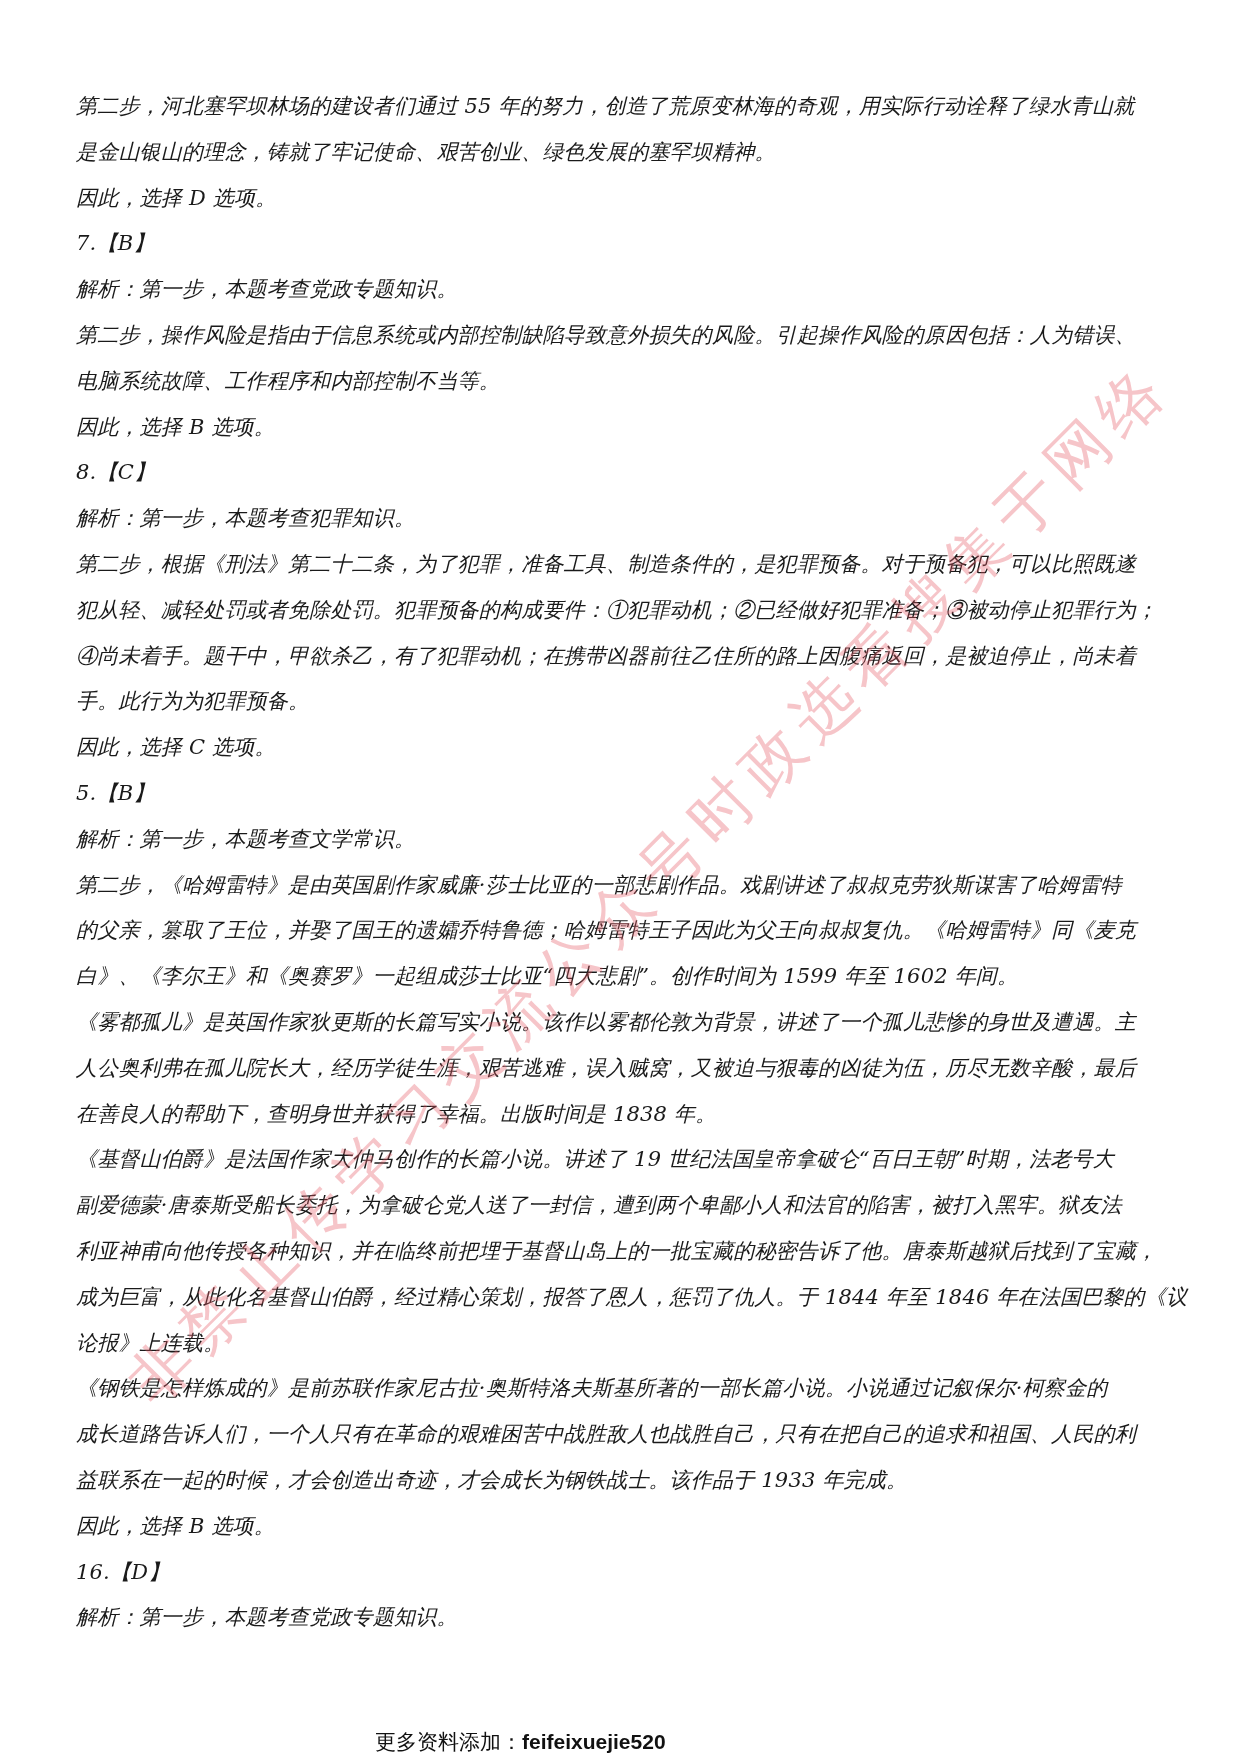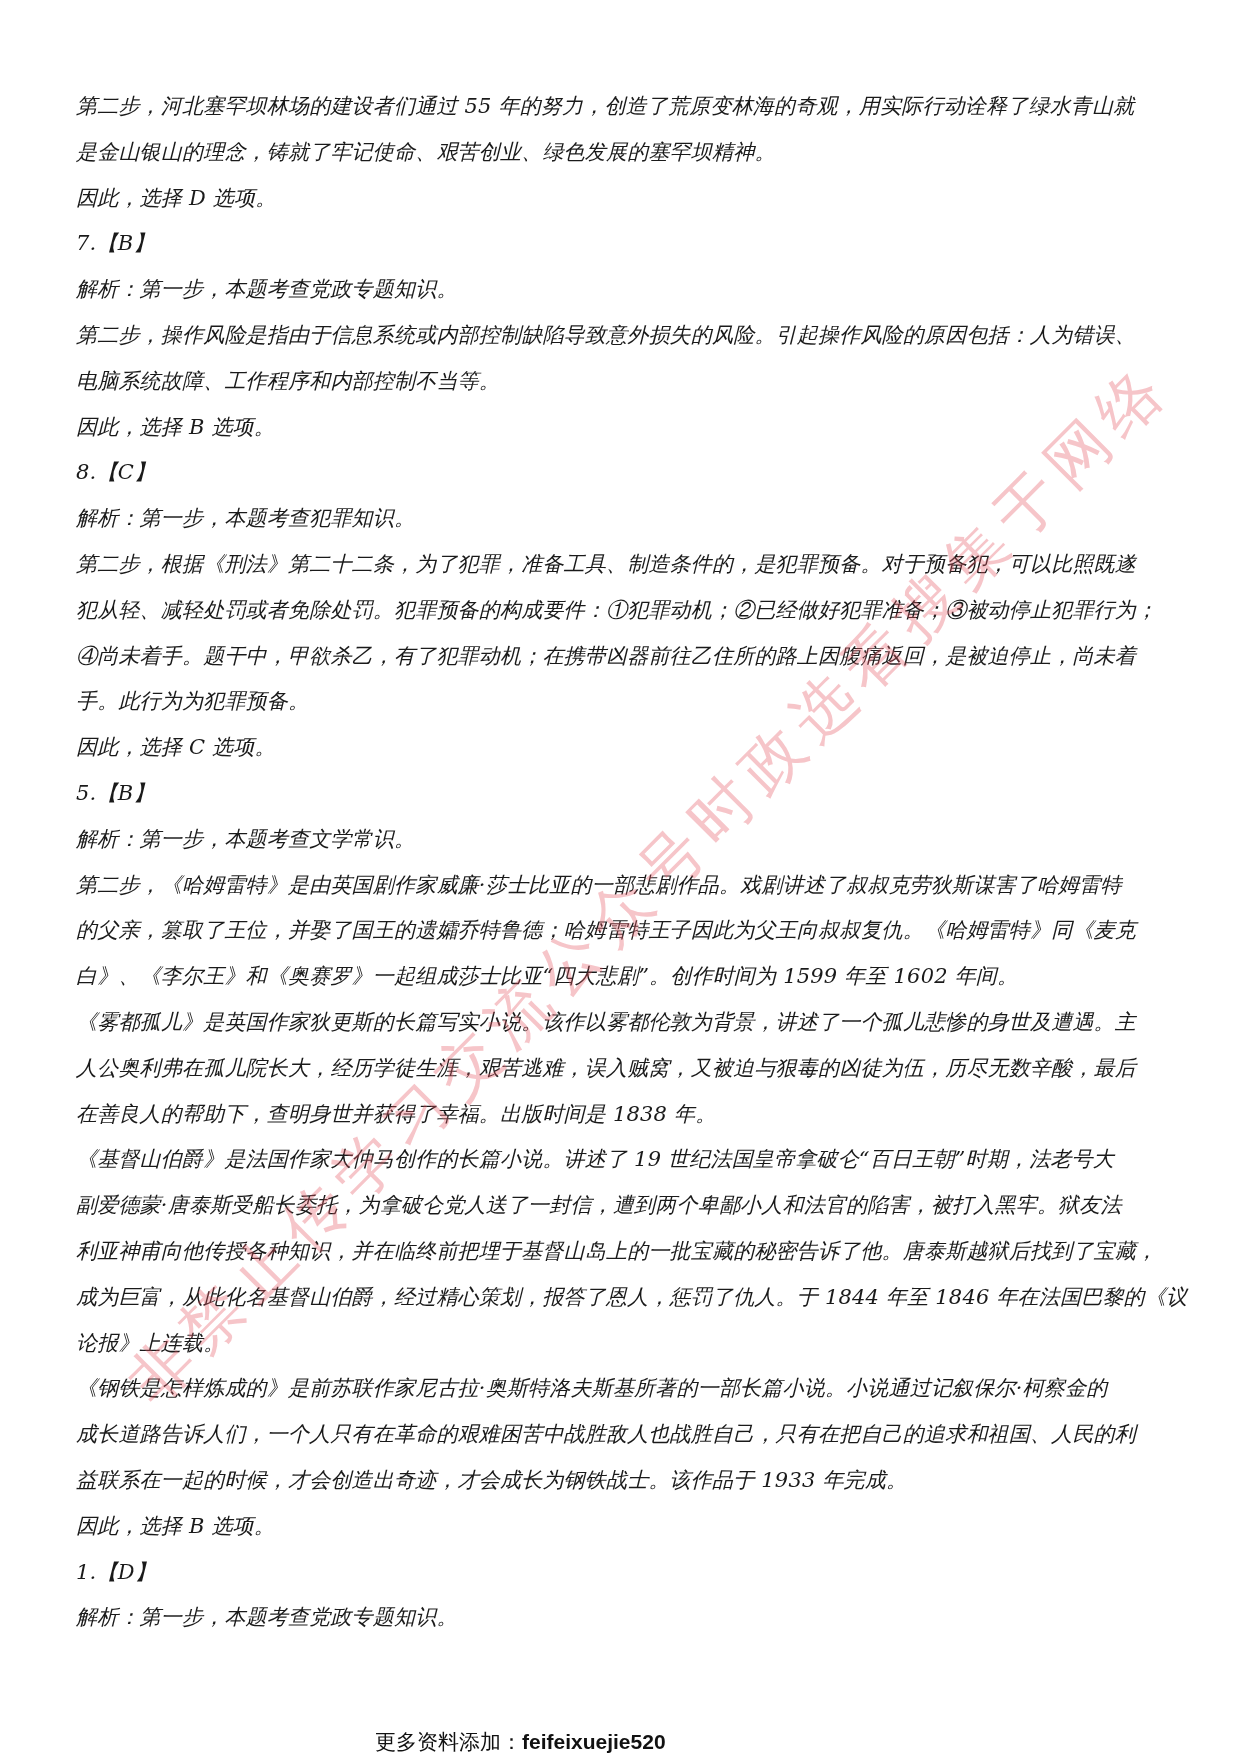--- a/index.html
+++ b/index.html
@@ -45,21 +45,21 @@
     <div class="line">在善良人的帮助下，查明身世并获得了幸福。出版时间是 1838 年。</div>
     <div class="line">《基督山伯爵》是法国作家大仲马创作的长篇小说。讲述了 19 世纪法国皇帝拿破仑“百日王朝”时期，法老号大</div>
     <div class="line">副爱德蒙·唐泰斯受船长委托，为拿破仑党人送了一封信，遭到两个卑鄙小人和法官的陷害，被打入黑牢。狱友法</div>
     <div class="line">利亚神甫向他传授各种知识，并在临终前把埋于基督山岛上的一批宝藏的秘密告诉了他。唐泰斯越狱后找到了宝藏，</div>
     <div class="line">成为巨富，从此化名基督山伯爵，经过精心策划，报答了恩人，惩罚了仇人。于 1844 年至 1846 年在法国巴黎的《议</div>
     <div class="line">论报》上连载。</div>
     <div class="line">《钢铁是怎样炼成的》是前苏联作家尼古拉·奥斯特洛夫斯基所著的一部长篇小说。小说通过记叙保尔·柯察金的</div>
     <div class="line">成长道路告诉人们，一个人只有在革命的艰难困苦中战胜敌人也战胜自己，只有在把自己的追求和祖国、人民的利</div>
     <div class="line">益联系在一起的时候，才会创造出奇迹，才会成长为钢铁战士。该作品于 1933 年完成。</div>
     <div class="line">因此，选择 B 选项。</div>
-    <div class="line">1.【D】</div>
+    <div class="line">16.【D】</div>
     <div class="line">解析：第一步，本题考查党政专题知识。</div>
   </div>
 
   <div class="footer">
     <span>更多资料添加：</span><span class="code">feifeixuejie520</span>
   </div>
 
   <div class="watermark">非禁止传学习交流公众号时政选看搜集于网络</div>
 </div>
 

